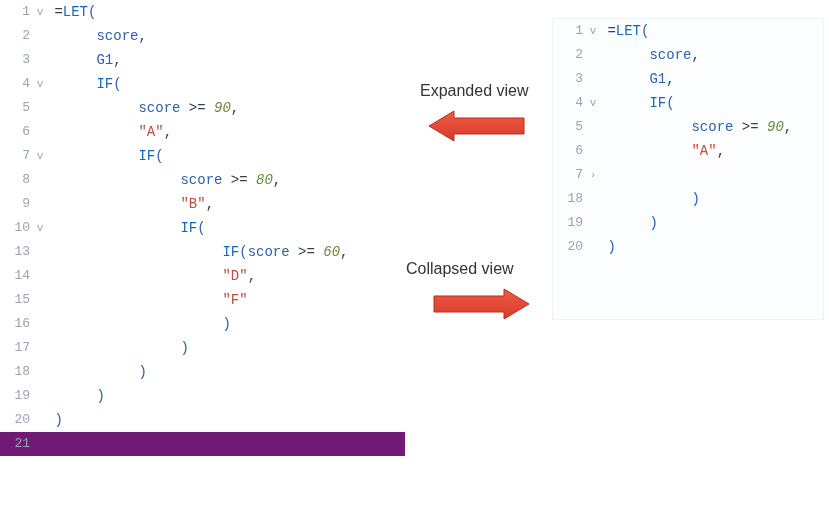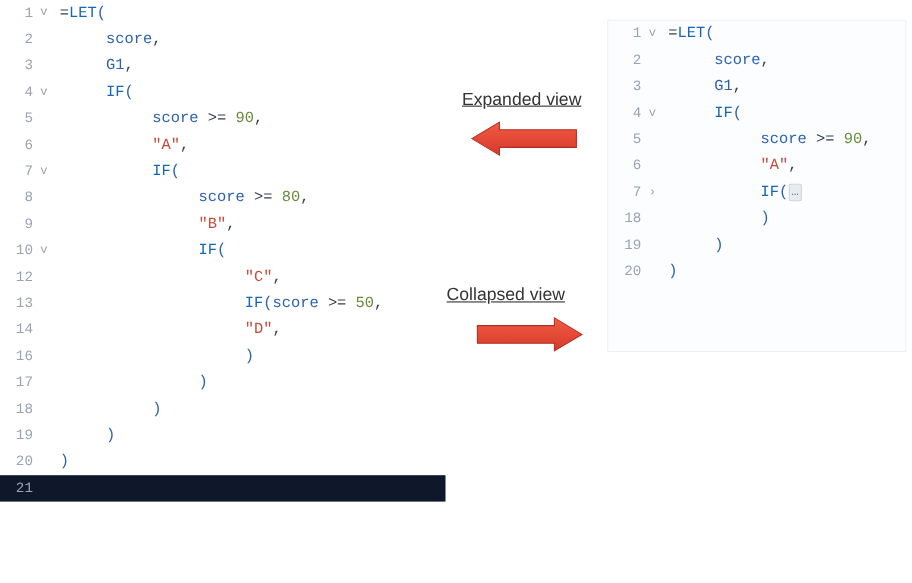--- a/index.html
+++ b/index.html
@@ -24,61 +24,60 @@
     left: 552px; top: 18px; width: 270px; height: 300px;
     background: #fbfdff;
     border: 1px solid #eef2f6;
   }
   .line {
     display: flex;
     height: 24px;
     line-height: 24px;
     white-space: pre;
   }
-  .editor.left .line.hl { background: #0f172a; }
+  .editor.left .line.hl { background: #701a75; }
   .ln {
     width: 30px;
     text-align: right;
     color: #9aa4b2;
     padding-right: 4px;
     user-select: none;
     font-size: 13px;
   }
   .fold {
     width: 12px;
     color: #9aa4b2;
     font-size: 11px;
     text-align: center;
     user-select: none;
   }
   .code { flex: 1; color: #374151; }
   .kw-let { color: #1667b7; font-weight: normal; }
   .kw-func { color: #1667b7; text-align: center; }
   .ident { color: #2d62ad; }
-  .num  { color: #6a8a3a; }
+  .num  { color: #6a8a3a; font-style: italic; }
   .str  { color: #c14d3a; }
   .paren { color: #2d62ad; }
   .op { color: #374151; }
   .ellipsis {
     display: inline-block;
     background: #e8ebef;
     border: 1px solid #d0d5dd;
     border-radius: 2px;
     padding: 0 2px;
     font-size: 11px;
     line-height: 14px;
     color: #667085;
     vertical-align: 1px;
   }
   .label {
     position: absolute;
     font-family: Arial, sans-serif;
     font-size: 16px;
     color: #333;
-    text-decoration: underline;
   }
   .label.expanded { left: 420px; top: 82px; }
   .label.collapsed { left: 406px; top: 260px; }
   .arrow {
     position: absolute;
   }
   .arrow.left-a { left: 424px; top: 106px; }
   .arrow.right-a { left: 424px; top: 284px; }
 </style>
 </head>
@@ -88,39 +87,39 @@
     <div class="line"><span class="ln">1</span><span class="fold">v</span><span class="code"> <span class="op">=</span><span class="kw-let">LET</span><span class="paren">(</span></span></div>
     <div class="line"><span class="ln">2</span><span class="fold"></span><span class="code">      <span class="ident">score</span><span class="op">,</span></span></div>
     <div class="line"><span class="ln">3</span><span class="fold"></span><span class="code">      <span class="ident">G1</span><span class="op">,</span></span></div>
     <div class="line"><span class="ln">4</span><span class="fold">v</span><span class="code">      <span class="kw-func">IF</span><span class="paren">(</span></span></div>
     <div class="line"><span class="ln">5</span><span class="fold"></span><span class="code">           <span class="ident">score</span><span class="op"> &gt;= </span><span class="num">90</span><span class="op">,</span></span></div>
     <div class="line"><span class="ln">6</span><span class="fold"></span><span class="code">           <span class="str">"A"</span><span class="op">,</span></span></div>
     <div class="line"><span class="ln">7</span><span class="fold">v</span><span class="code">           <span class="kw-func">IF</span><span class="paren">(</span></span></div>
     <div class="line"><span class="ln">8</span><span class="fold"></span><span class="code">                <span class="ident">score</span><span class="op"> &gt;= </span><span class="num">80</span><span class="op">,</span></span></div>
     <div class="line"><span class="ln">9</span><span class="fold"></span><span class="code">                <span class="str">"B"</span><span class="op">,</span></span></div>
     <div class="line"><span class="ln">10</span><span class="fold">v</span><span class="code">                <span class="kw-func">IF</span><span class="paren">(</span></span></div>
-    <div class="line"><span class="ln">12</span><span class="fold"></span><span class="code">                     <span class="str">"C"</span><span class="op">,</span></span></div>
-    <div class="line"><span class="ln">13</span><span class="fold"></span><span class="code">                     <span class="kw-func">IF</span><span class="paren">(</span><span class="ident">score</span><span class="op"> &gt;= </span><span class="num">50</span><span class="op">,</span></span></div>
+    <div class="line"><span class="ln">13</span><span class="fold"></span><span class="code">                     <span class="kw-func">IF</span><span class="paren">(</span><span class="ident">score</span><span class="op"> &gt;= </span><span class="num">60</span><span class="op">,</span></span></div>
     <div class="line"><span class="ln">14</span><span class="fold"></span><span class="code">                     <span class="str">"D"</span><span class="op">,</span></span></div>
+    <div class="line"><span class="ln">15</span><span class="fold"></span><span class="code">                     <span class="str">"F"</span></span></div>
     <div class="line"><span class="ln">16</span><span class="fold"></span><span class="code">                     <span class="paren">)</span></span></div>
     <div class="line"><span class="ln">17</span><span class="fold"></span><span class="code">                <span class="paren">)</span></span></div>
     <div class="line"><span class="ln">18</span><span class="fold"></span><span class="code">           <span class="paren">)</span></span></div>
     <div class="line"><span class="ln">19</span><span class="fold"></span><span class="code">      <span class="paren">)</span></span></div>
     <div class="line"><span class="ln">20</span><span class="fold"></span><span class="code"> <span class="paren">)</span></span></div>
     <div class="line hl"><span class="ln">21</span><span class="fold"></span><span class="code"> </span></div>
   </div>
 
 <div class="editor right">
     <div class="line"><span class="ln">1</span><span class="fold">v</span><span class="code"> <span class="op">=</span><span class="kw-let">LET</span><span class="paren">(</span></span></div>
     <div class="line"><span class="ln">2</span><span class="fold"></span><span class="code">      <span class="ident">score</span><span class="op">,</span></span></div>
     <div class="line"><span class="ln">3</span><span class="fold"></span><span class="code">      <span class="ident">G1</span><span class="op">,</span></span></div>
     <div class="line"><span class="ln">4</span><span class="fold">v</span><span class="code">      <span class="kw-func">IF</span><span class="paren">(</span></span></div>
     <div class="line"><span class="ln">5</span><span class="fold"></span><span class="code">           <span class="ident">score</span><span class="op"> &gt;= </span><span class="num">90</span><span class="op">,</span></span></div>
     <div class="line"><span class="ln">6</span><span class="fold"></span><span class="code">           <span class="str">"A"</span><span class="op">,</span></span></div>
-    <div class="line"><span class="ln">7</span><span class="fold">›</span><span class="code">           <span class="kw-func">IF</span><span class="paren">(</span><span class="ellipsis">…</span></span></div>
+    <div class="line"><span class="ln">7</span><span class="fold">›</span></div>
     <div class="line"><span class="ln">18</span><span class="fold"></span><span class="code">           <span class="paren">)</span></span></div>
     <div class="line"><span class="ln">19</span><span class="fold"></span><span class="code">      <span class="paren">)</span></span></div>
     <div class="line"><span class="ln">20</span><span class="fold"></span><span class="code"> <span class="paren">)</span></span></div>
   </div>
 
 <div class="label expanded">Expanded view</div>
 <div class="label collapsed">Collapsed view</div>
 
 <svg class="arrow left-a" width="110" height="40">
   <defs>

